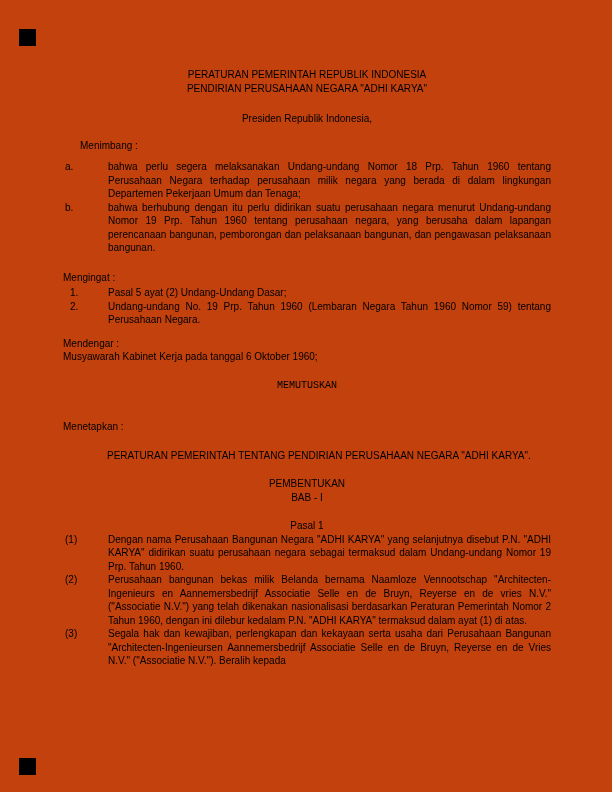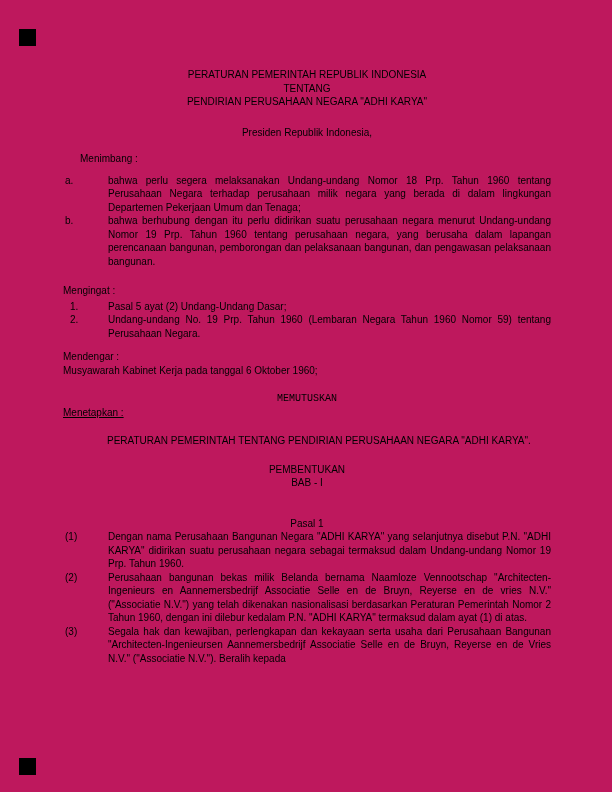--- a/index.html
+++ b/index.html
@@ -4,21 +4,21 @@
 <style>
   html, body {
     margin: 0;
     padding: 0;
     background: #ffffff;
   }
   .page {
     position: relative;
     width: 612px;
     height: 792px;
-    background: #be185d;
+    background: #c2410c;
     overflow: hidden;
     font-family: "Liberation Sans", "DejaVu Sans", sans-serif;
     color: #000000;
   }
   .corner-mark {
     position: absolute;
     left: 19px;
     width: 17px;
     height: 17px;
     background: #000000;
@@ -43,38 +43,37 @@
   }
   .marker.num { padding-left: 7px; }
   .li-body { flex: 1 1 auto; text-align: justify; }
   .salutation       { margin-top: 17px; }
   .menimbang-label  { margin-top: 13px; padding-left: 17px; }
   .menimbang-list   { margin-top: 8px; }
   .mengingat-label  { margin-top: 16px; }
   .mengingat-list   { margin-top: 2px; }
   .mendengar-label  { margin-top: 10px; }
   .memutuskan       { margin-top: 15px; font-family: Liberation Mono, monospace; }
-  .menetapkan-label { margin-top: 0; text-decoration: underline; }
+  .menetapkan-label { margin-top: 28px; }
   .decision         { margin-top: 15px; }
   .bab-heading      { margin-top: 15px; }
-  .pasal-heading    { margin-top: 27px; }
+  .pasal-heading    { margin-top: 15px; }
 </style>
 </head>
 <body>
 
 <div class="page">
 
   <div class="corner-mark top"></div>
   <div class="corner-mark bottom"></div>
 
   <div class="content">
 
     <div class="center">
       <div>PERATURAN PEMERINTAH REPUBLIK INDONESIA</div>
-      <div>TENTANG</div>
       <div>PENDIRIAN PERUSAHAAN NEGARA "ADHI KARYA"</div>
     </div>
 
     <div class="center salutation">Presiden Republik Indonesia,</div>
 
     <div class="menimbang-label">Menimbang :</div>
     <div class="menimbang-list">
       <div class="li">
         <span class="marker">a.</span>
         <div class="li-body">bahwa perlu segera melaksanakan Undang-undang Nomor 18 Prp. Tahun 1960 tentang Perusahaan Negara terhadap perusahaan milik negara yang berada di dalam lingkungan Departemen Pekerjaan Umum dan Tenaga;</div>

